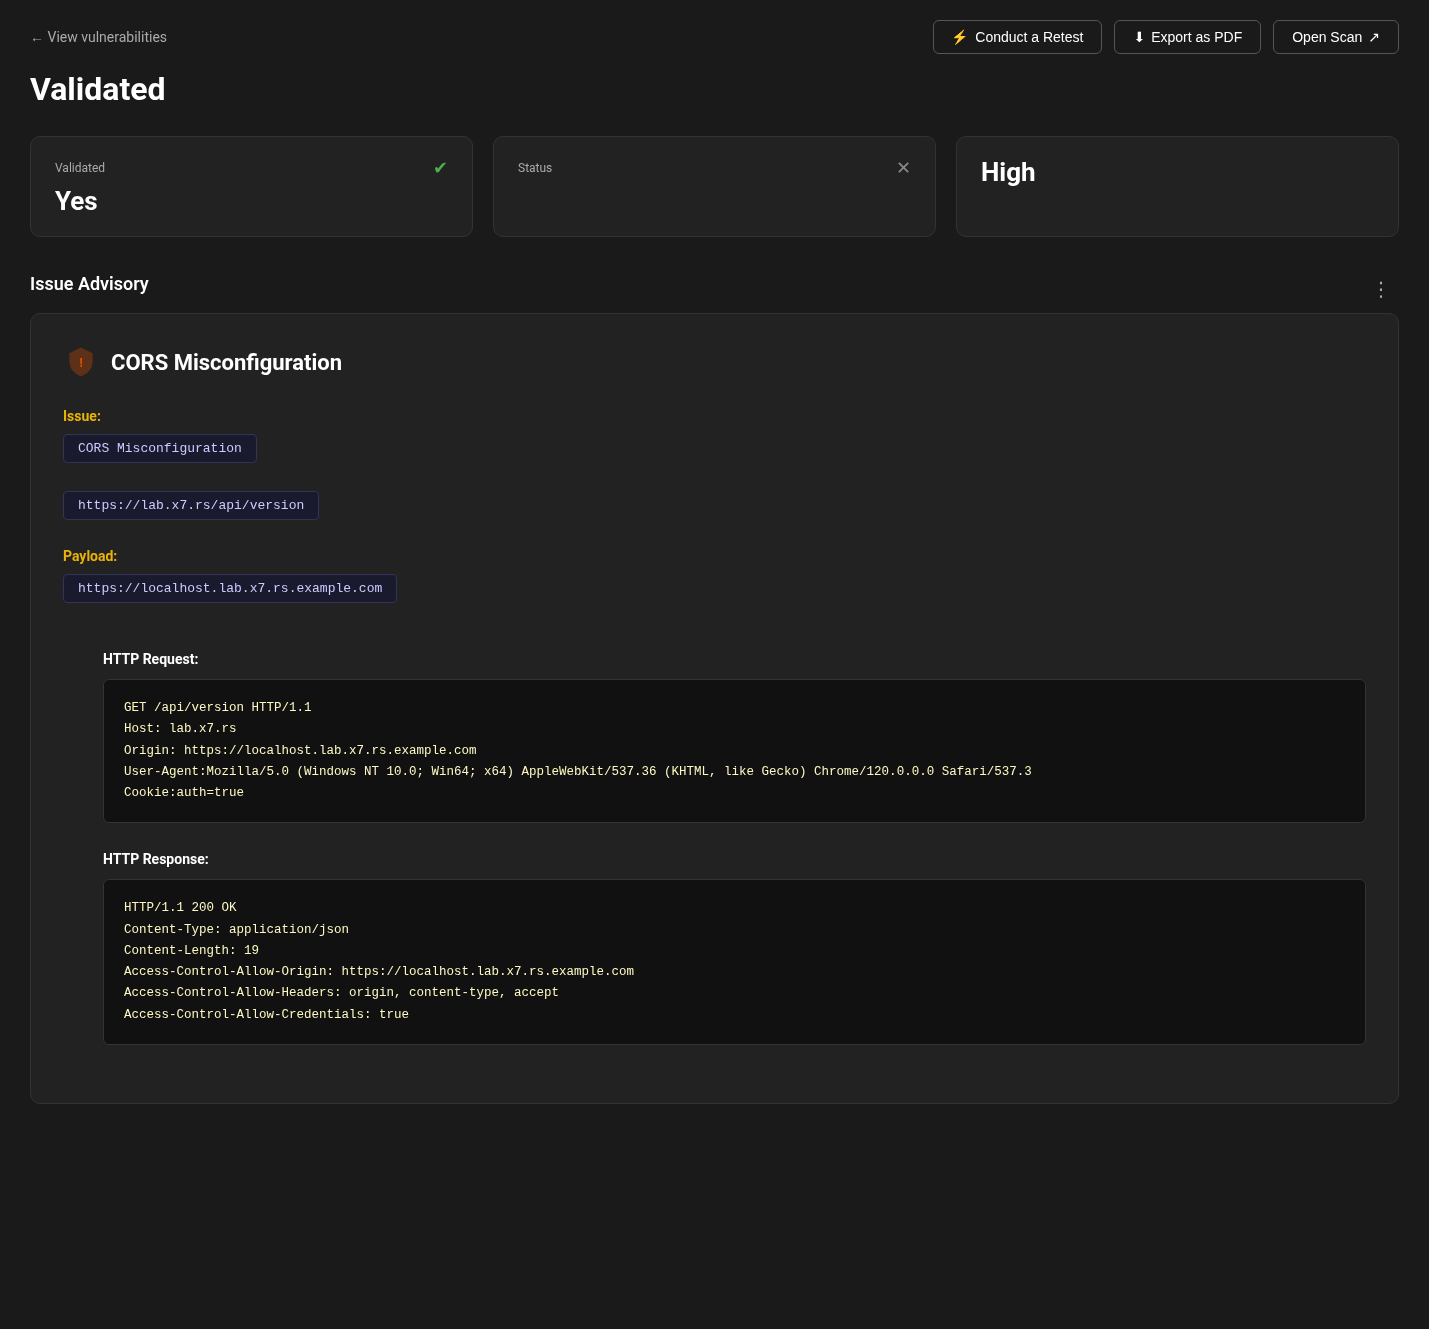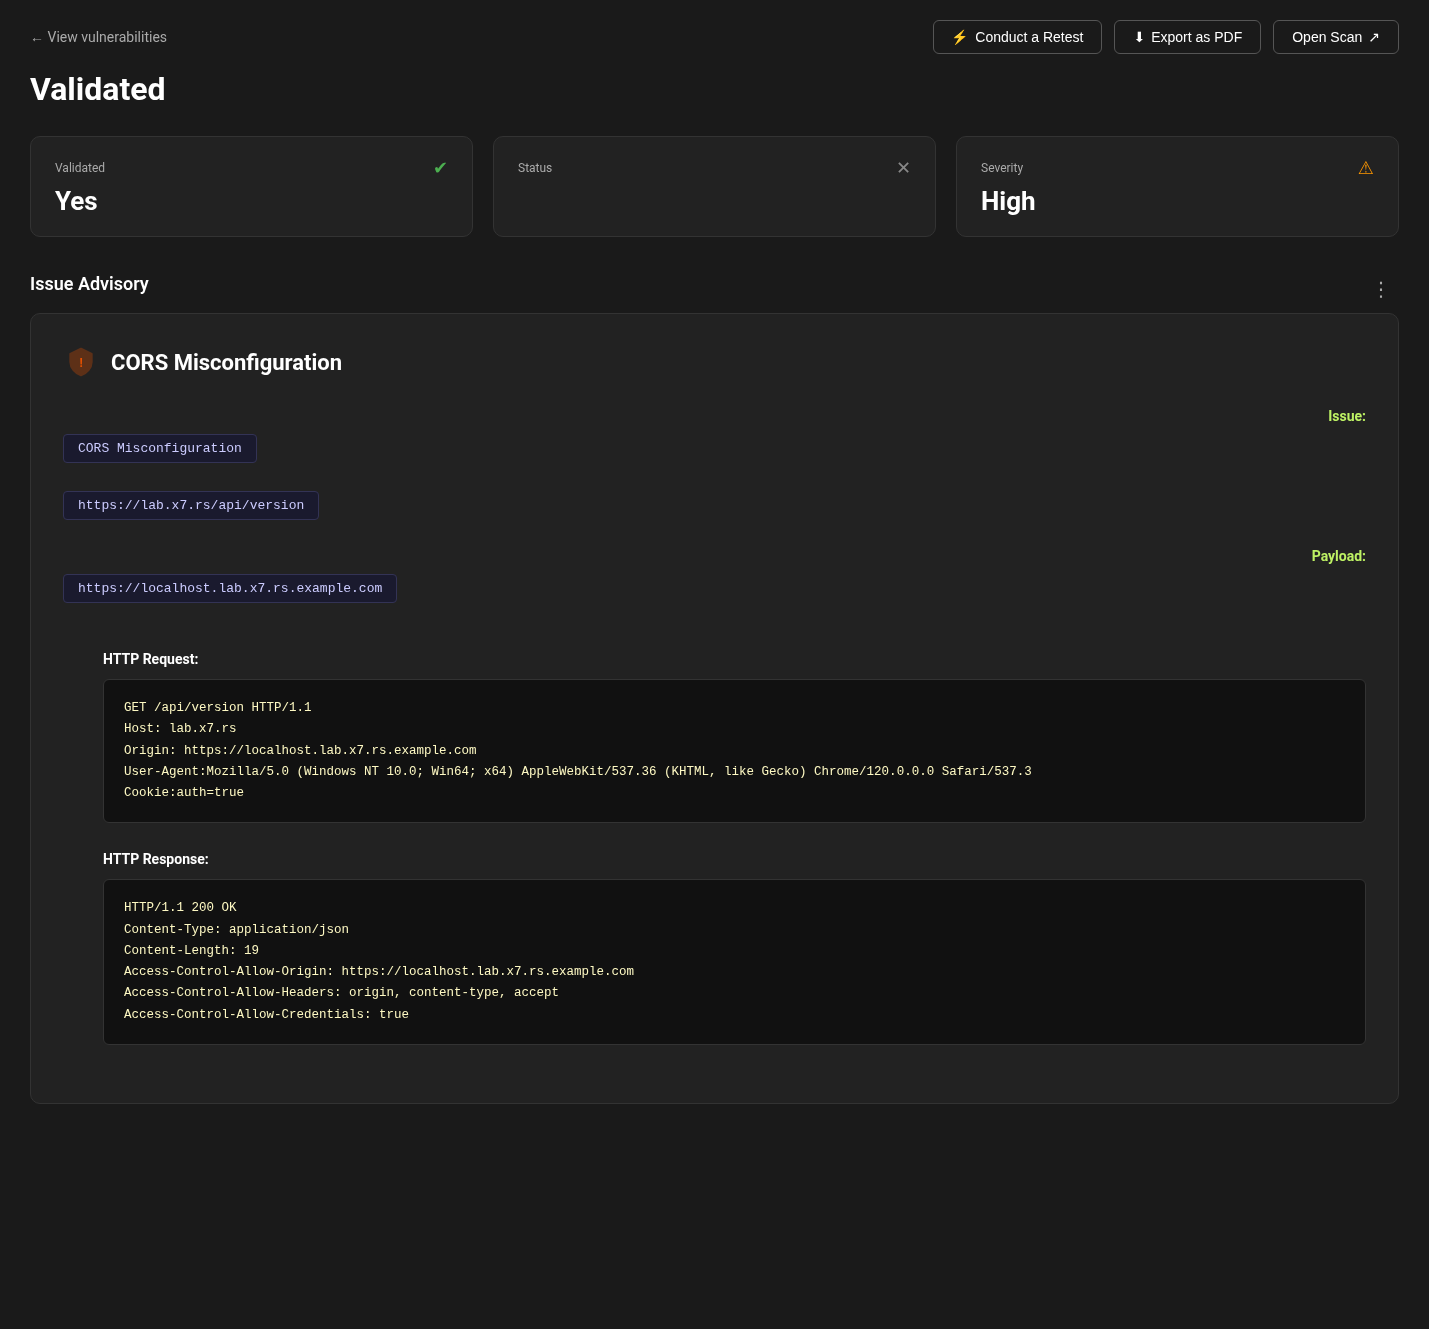--- a/index.html
+++ b/index.html
@@ -154,23 +154,22 @@
       color: #ffffff;
     }
 
     .field-section {
       margin-bottom: 28px;
     }
 
     .field-label {
       font-size: 14px;
       font-weight: 700;
-      color: #bef264;
+      color: #eab308;
       margin-bottom: 10px;
-      text-align: right;
     }
 
     .code-tag {
       display: inline-block;
       background: #1a1a2e;
       border: 1px solid #333355;
       border-radius: 4px;
       padding: 6px 14px;
       font-size: 13px;
       color: #ccccff;
@@ -245,24 +244,20 @@
   </div>
 
   <div class="card">
     <div class="card-label">
       <span>Status</span>
       <span class="card-icon icon-x">✕</span>
     </div>
   </div>
 
   <div class="card">
-    <div class="card-label">
-      <span>Severity</span>
-      <span class="card-icon icon-warning">⚠</span>
-    </div>
     <div class="card-value">High</div>
   </div>
 </div>
 
 <div class="section-header">
   <h2 class="section-title">Issue Advisory</h2>
   <button class="more-btn">⋮</button>
 </div>
 
 <div class="advisory-panel">

